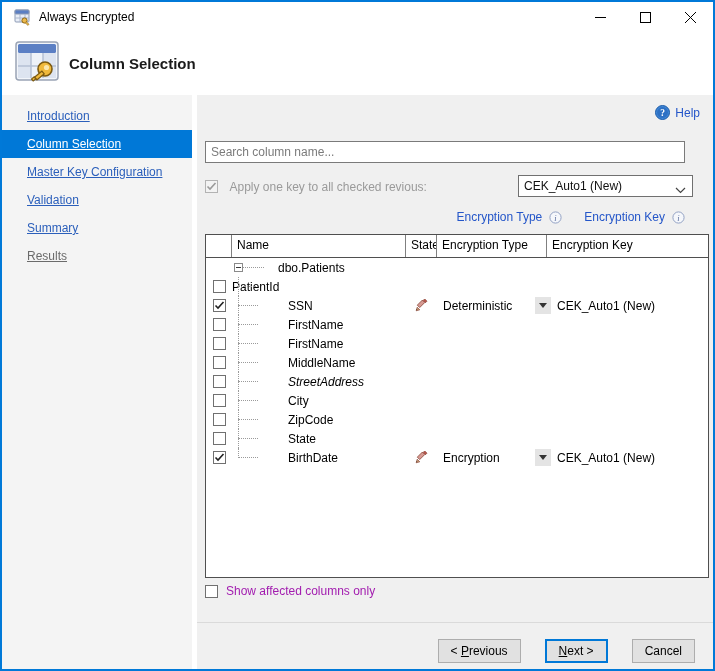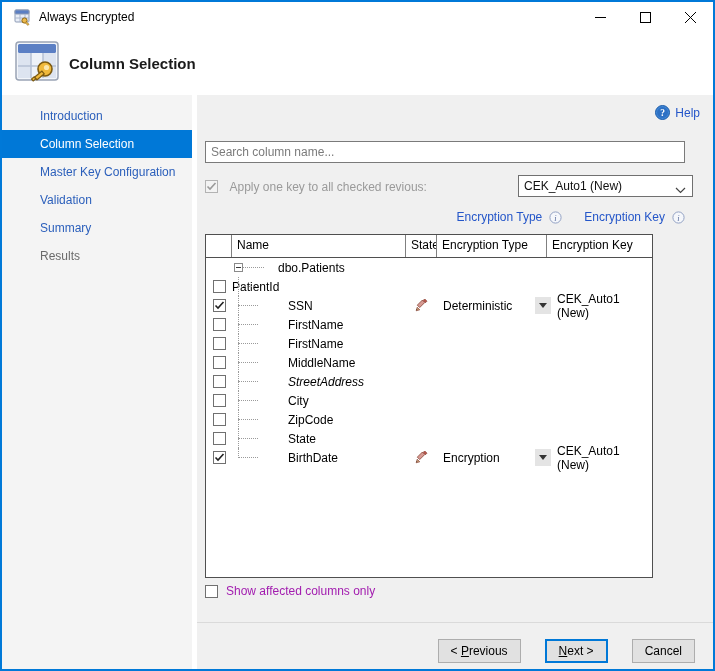--- a/index.html
+++ b/index.html
@@ -11,21 +11,21 @@
   .win-title{position:absolute;left:37px;top:0;line-height:31px;font-size:12px;color:#000;}
   .win-controls{position:absolute;right:0;top:0;height:31px;display:flex;}
   .win-btn{width:45px;height:31px;display:flex;align-items:center;justify-content:center;cursor:pointer;}
   
   .header{position:absolute;top:31px;left:0;right:0;height:62px;background:#fff;}
   .hdr-icon{position:absolute;left:12px;top:7px;}
   .page-title{position:absolute;left:67px;top:22px;font-size:15px;font-weight:bold;color:#1a1a1a;}
   
   .body{position:absolute;top:93px;left:0;right:0;bottom:0;}
   .sidebar{position:absolute;left:0;top:0;width:190px;height:100%;background:#f4f4f4;padding-top:7px;box-sizing:border-box;}
-  .nav-item{height:28px;line-height:28px;padding-left:38px;font-size:12px;color:#2b5fbb;cursor:pointer;}
+  .nav-item{height:28px;line-height:28px;padding-left:25px;font-size:12px;color:#2b5fbb;cursor:pointer;text-decoration:underline;}
   .nav-item.active{background:#0078d7;color:#fff;}
   .nav-item.disabled{color:#6b6b6b;cursor:default;}
   .divider{position:absolute;left:190px;top:0;width:5px;height:100%;background:#fff;}
   .panel{position:absolute;left:195px;top:0;right:0;bottom:0;background:#f0f0f0;}
   
   .help{position:absolute;top:10px;right:13px;display:flex;align-items:center;gap:5px;
         color:#2456c9;font-size:12px;text-decoration:none;cursor:pointer;}
   
   .search{position:absolute;left:8px;top:46px;width:480px;height:22px;box-sizing:border-box;
           border:1px solid #7a7a7a;font-size:12px;padding:0 5px;font-family:"Liberation Sans",sans-serif;color:#222;}
@@ -39,21 +39,21 @@
   .apply-label{font-size:12px;color:#9a9a9a;margin-left:7px;vertical-align:middle;}
   .dropdown{position:absolute;left:313px;top:-2px;width:175px;height:22px;box-sizing:border-box;
             background:#fff;border:1px solid #707070;font-size:12px;color:#111;cursor:pointer;
             display:flex;align-items:center;padding-left:5px;}
   .dropdown .chev{position:absolute;right:6px;top:7px;}
   
   .links-row{position:absolute;top:115px;right:28px;display:flex;align-items:center;gap:7px;font-size:12px;}
   .links-row a{color:#2456c9;text-decoration:none;cursor:pointer;}
   .links-row .gap{width:8px;}
   
-  .grid{position:absolute;left:8px;top:139px;width:448px;height:344px;box-sizing:border-box;
+  .grid{position:absolute;left:8px;top:139px;width:504px;height:344px;box-sizing:border-box;
         background:#fff;border:1px solid #4f4f4f;}
   .grid-header{display:flex;height:22px;border-bottom:1px solid #4f4f4f;background:#fff;}
   .gh{box-sizing:border-box;border-right:1px solid #808080;font-size:12px;color:#000;
       line-height:21px;padding-left:5px;overflow:hidden;white-space:nowrap;}
   .gh:last-child{border-right:none;}
   .c0{width:26px;} .c1{width:174px;} .c2{width:31px;} .c3{width:110px;} .c4{flex:1;}
   .grid-body{position:relative;}
   .grow{display:flex;height:19px;position:relative;font-size:12px;color:#000;align-items:center;}
   .gcell{box-sizing:border-box;height:19px;display:flex;align-items:center;position:relative;}
   .tree-dots{border-top:1px dotted #9a9a9a;height:0;}

